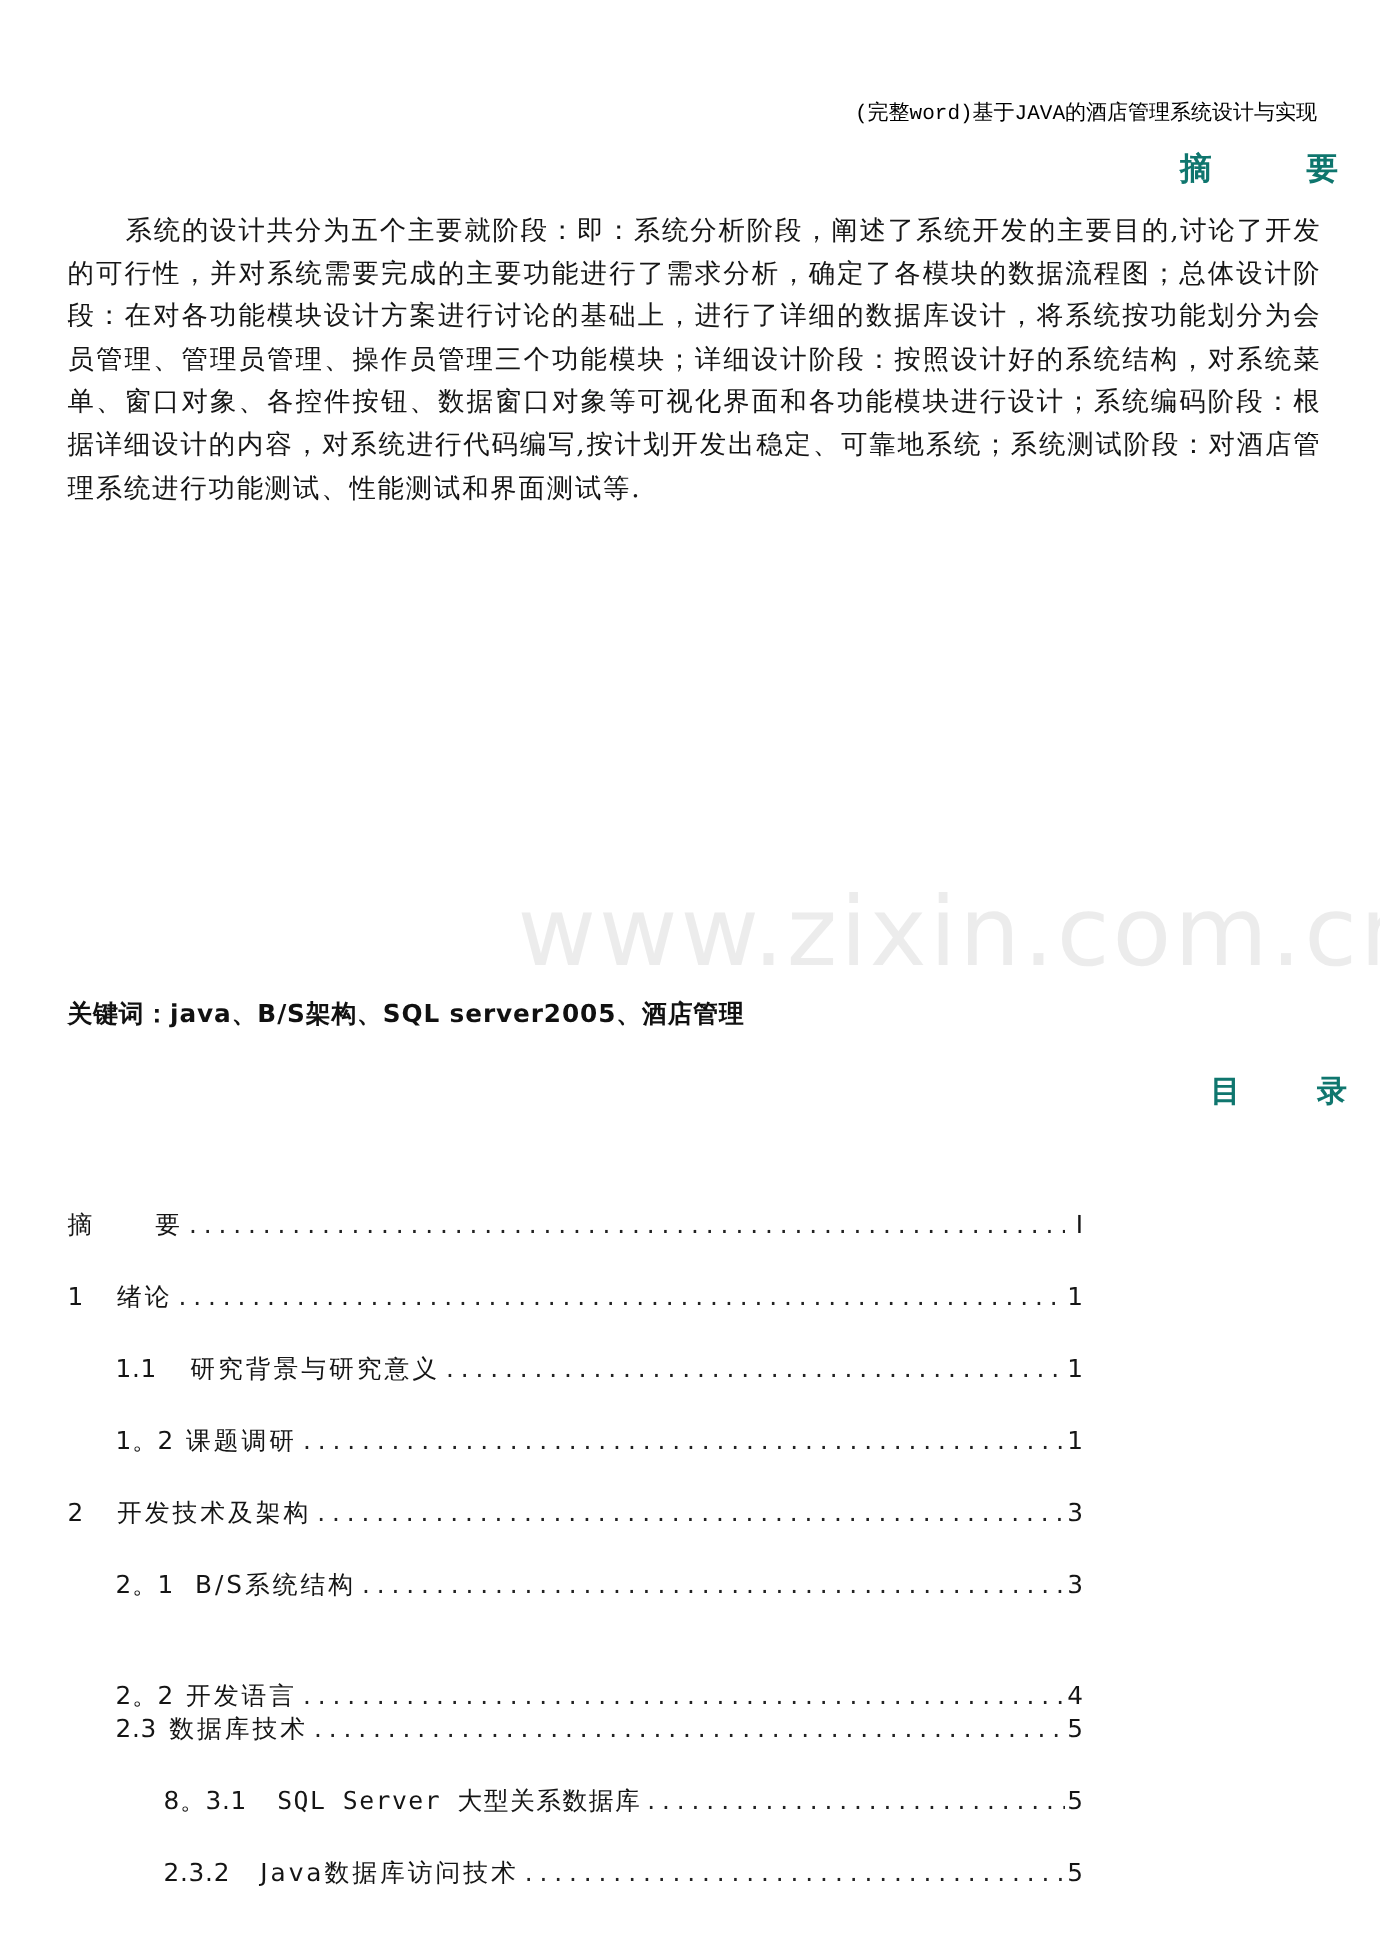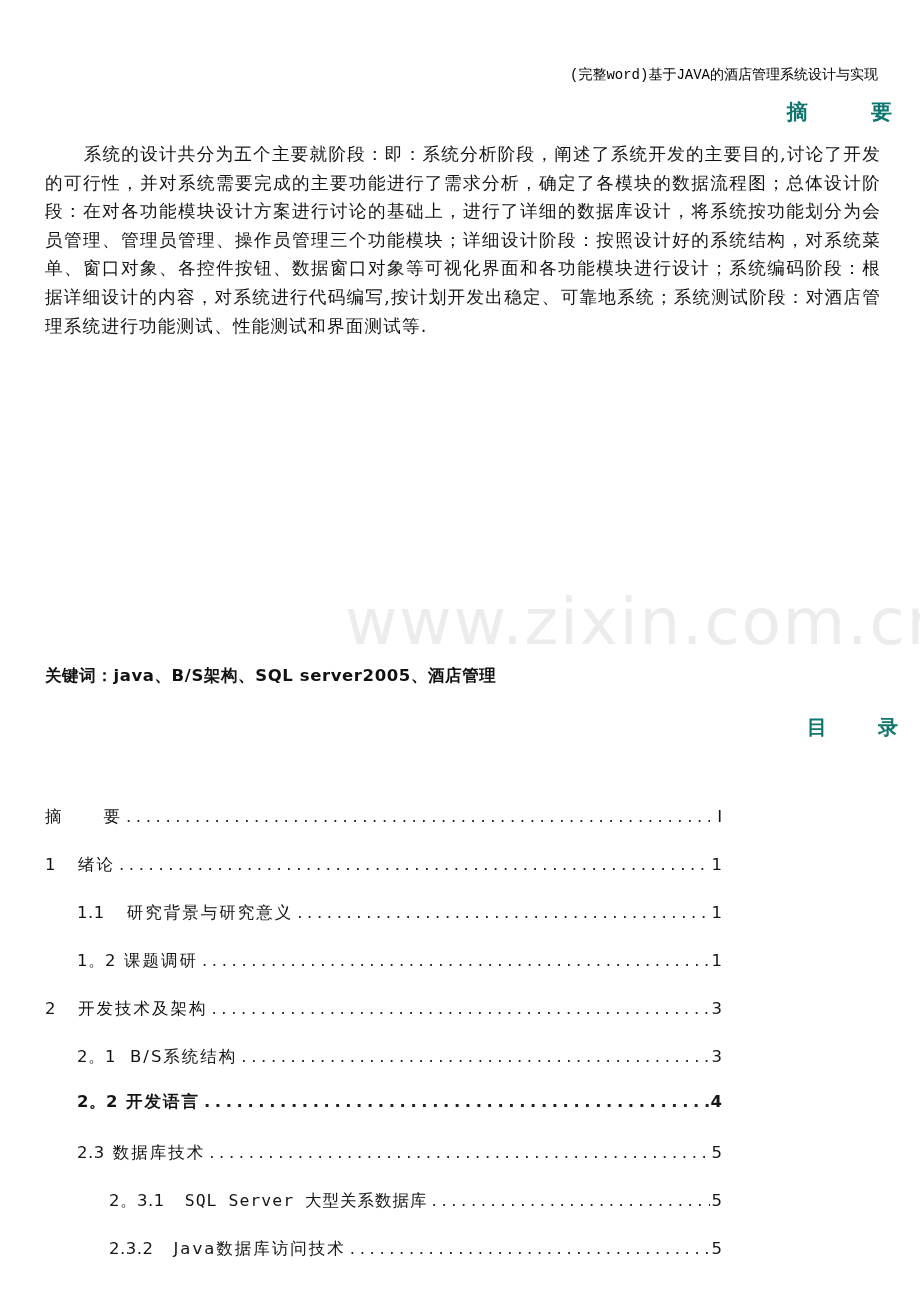--- a/index.html
+++ b/index.html
@@ -166,36 +166,36 @@
     <span class="page">3</span>
   </div>
 
   <div class="toc-row" style="left:77px; top:1046px; width:645px;">
     <span class="num">2。1</span>
     <span class="label" style="margin-left:14px;">B/S系统结构</span>
     <span class="leader">....................................................................................................</span>
     <span class="page">3</span>
   </div>
 
-  <div class="toc-row" style="left:77px; top:1091px; width:645px;font-weight:bold;">
+  <div class="toc-row" style="left:77px; top:1120px; width:645px;">
     <span class="num">2。2</span>
     <span class="label" style="margin-left:8px;">开发语言</span>
     <span class="leader">....................................................................................................</span>
     <span class="page">4</span>
   </div>
 
   <div class="toc-row" style="left:77px; top:1142px; width:645px;">
     <span class="num">2.3</span>
     <span class="label" style="margin-left:8px;">数据库技术</span>
     <span class="leader">....................................................................................................</span>
     <span class="page">5</span>
   </div>
 
   <div class="toc-row" style="left:109px; top:1190px; width:613px;">
-    <span class="num">2。3.1</span>
+    <span class="num">8。3.1</span>
     <span class="label" style="margin-left:20px; font-family:'DejaVu Sans Mono','Liberation Mono',monospace; letter-spacing:1px;">SQL Server 大型关系数据库</span>
     <span class="leader">....................................................................................................</span>
     <span class="page">5</span>
   </div>
 
   <div class="toc-row" style="left:109px; top:1238px; width:613px;">
     <span class="num">2.3.2</span>
     <span class="label" style="margin-left:20px;">Java数据库访问技术</span>
     <span class="leader">....................................................................................................</span>
     <span class="page">5</span>

